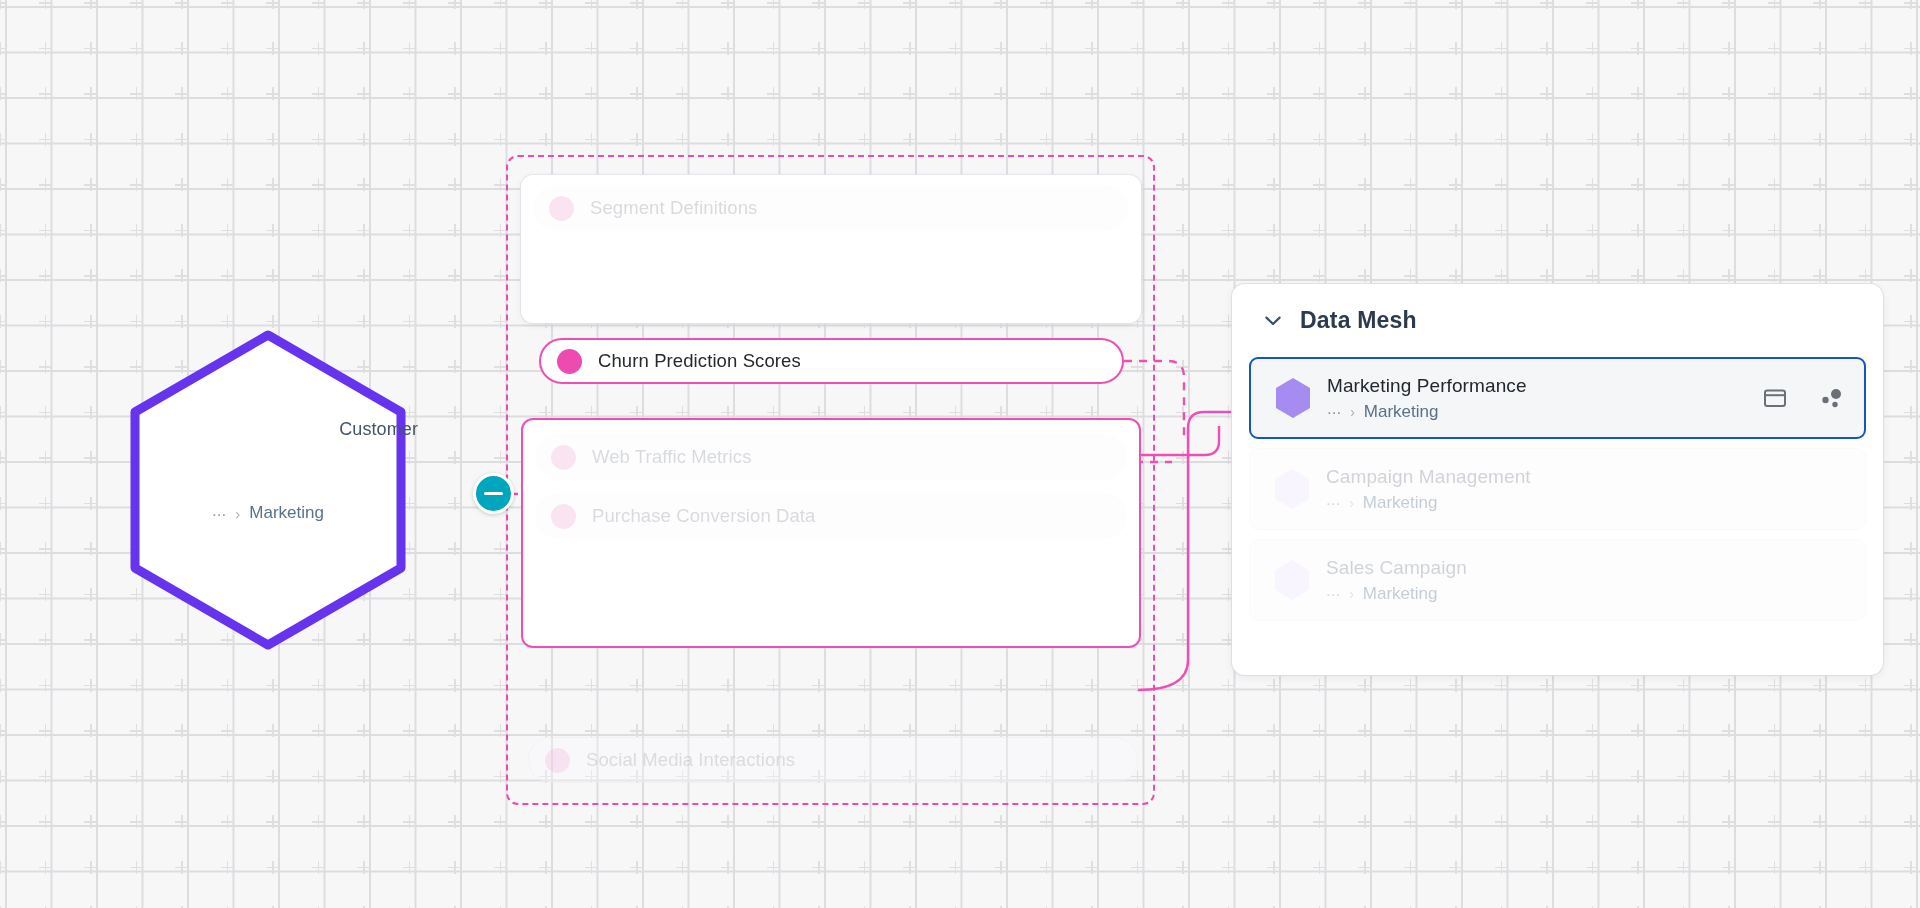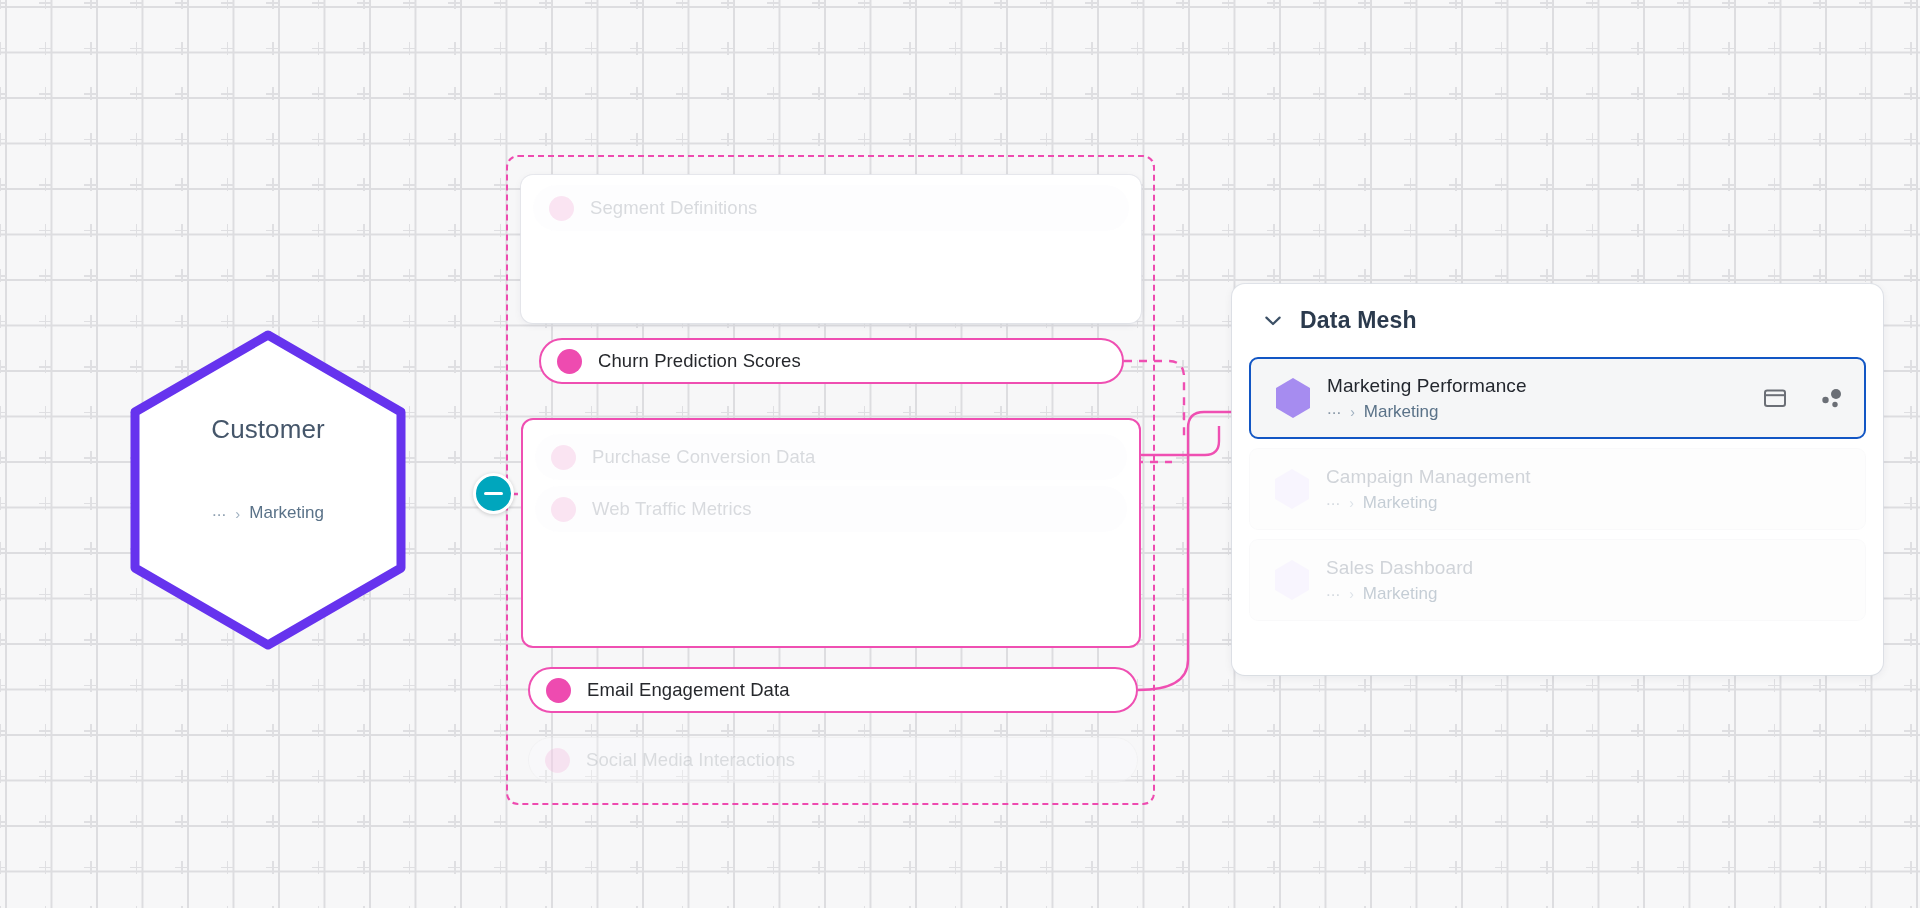--- a/index.html
+++ b/index.html
@@ -51,22 +51,22 @@
   #hexnode {
     position: absolute;
     left: 118px; top: 325px;
     width: 300px; height: 330px;
   }
   #hexnode svg { position: absolute; inset: 0; }
   .hex-label {
     position: absolute;
     left: 0; right: 0;
     top: 86px;
-    text-align: center;
-    font-size: 26px;
+    text-align: right;
+    font-size: 18px;
     line-height: 36px;
     font-weight: 400;
     color: #45566a;
     letter-spacing: .1px;
   }
   .hex-crumb {
     position: absolute;
     left: 0; right: 0;
     top: 178px;
     text-align: center;
@@ -1210,35 +1210,31 @@
   </div>
 
   <div class="pill" style="left:539px; top:338px; width:585px;">
     <span class="dot"></span>
     <span class="row-label">Churn Prediction Scores</span>
   </div>
 
   <div class="card" style="left:521px; top:418px; width:620px; height:230px;
        border:2.2px solid #ef4fb2;">
     <div class="card-body" style="padding-top:14px;">
+      <div class="row ghost" style="margin-bottom:13px;">
+        <span class="dot"></span>
+        <span class="row-label">Web Traffic Metrics</span>
+      </div>
       <div class="row ghost">
         <span class="dot"></span>
         <span class="row-label">Purchase Conversion Data</span>
       </div>
-      <div class="row ghost" style="margin-bottom:13px;">
-        <span class="dot"></span>
-        <span class="row-label">Web Traffic Metrics</span>
-      </div>
     </div>
   </div>
 
-  <div class="pill" style="left:528px; top:667px; width:610px;">
-    <span class="dot"></span>
-    <span class="row-label">Email Engagement Data</span>
-  </div>
 
   <div class="pill faded" style="left:528px; top:737px; width:610px;">
     <span class="dot"></span>
     <span class="row-label">Social Media Interactions</span>
   </div>
 
   <div id="mesh-panel">
     <div id="mesh-head">
       <svg class="chev" viewBox="0 0 16 10">
         <path d="M1.4 1.6 L8 8 L14.6 1.6" fill="none" stroke="#3c5066" stroke-width="2.2" stroke-linecap="round" stroke-linejoin="round"></path>
@@ -1283,21 +1279,21 @@
           <span>Marketing</span>
         </span>
       </div>
     </div>
 
     <div class="mesh-row faded">
       <svg class="hexicon" viewBox="0 0 40 44">
         <path d="M20 2 L37 12 L37 32 L20 42 L3 32 L3 12 Z" fill="#ede5fd"></path>
       </svg>
       <div class="mesh-text">
-        <span class="mesh-name">Sales Dashboard</span>
+        <span class="mesh-name">Sales Campaign</span>
         <span class="mesh-crumb">
           <span class="dots">...</span>
           <span class="sep">›</span>
           <span>Marketing</span>
         </span>
       </div>
     </div>
   </div>
 
 </div>

